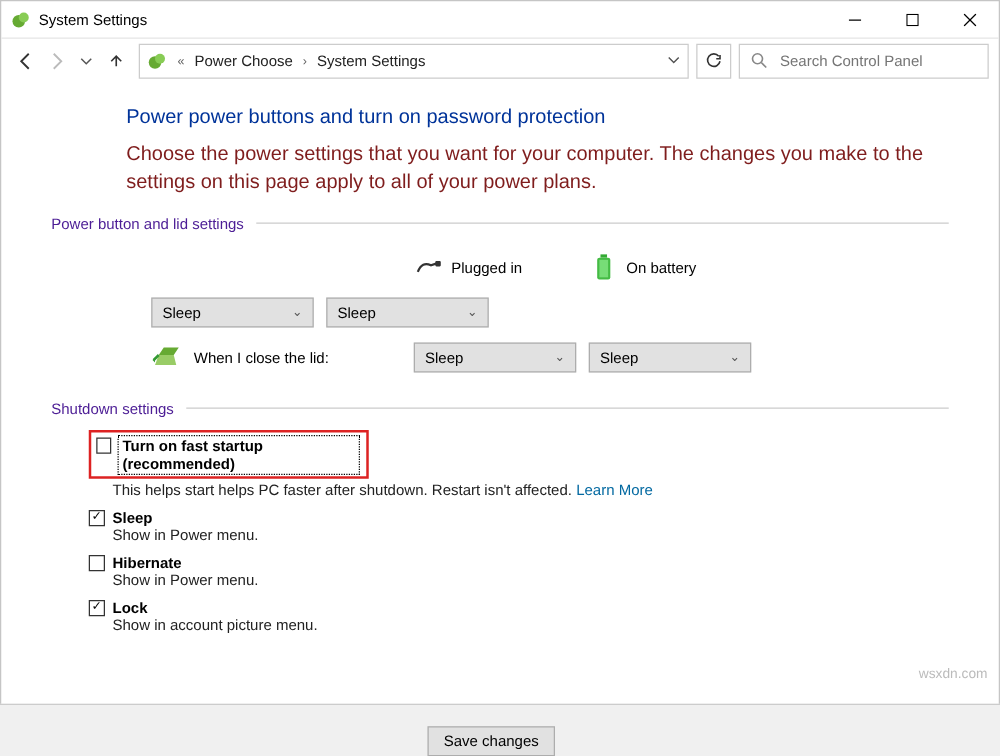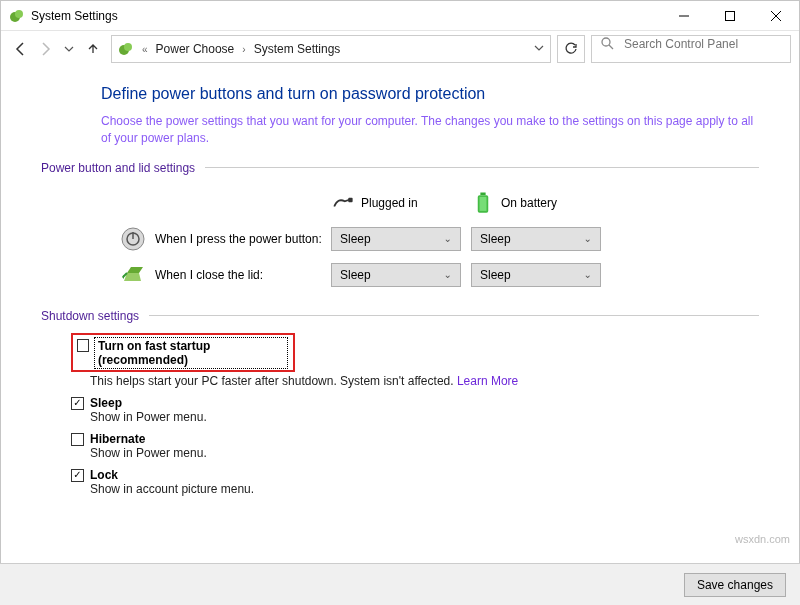--- a/index.html
+++ b/index.html
@@ -65,41 +65,41 @@
   .refresh {
     width: 28px; height: 28px;
     border: 1px solid #ccc;
     display: flex; align-items: center; justify-content: center;
     margin-right: 6px;
     color: #333;
   }
   .searchbox {
     width: 200px; height: 28px;
     border: 1px solid #ccc;
-    display: flex; align-items: flex-start;
+    display: flex; align-items: center;
     padding: 0 8px;
     color: #888;
     gap: 8px;
   }
   .searchbox input {
     border: none; outline: none; flex: 1; font-size: 12px; color: #555;
   }
   
   .content {
     padding: 18px 40px 0 100px;
   }
   .page-title {
     color: #003399;
     font-size: 16px;
     font-weight: 400;
     margin-bottom: 10px;
   }
   .page-desc {
-    font-size: 12px;
-    color: #8b5cf6;
+    font-size: 16px;
+    color: #7f1d1d;
     line-height: 1.4;
     margin-bottom: 14px;
   }
   .section-header {
     display: flex; align-items: center;
     gap: 10px;
     margin-left: -60px;
     margin-bottom: 10px;
     color: #4c1d95;
   }
@@ -137,21 +137,21 @@
   .sd-row { display: flex; align-items: flex-start; gap: 6px; }
   .sd-check {
     width: 13px; height: 13px;
     border: 1px solid #333;
     display: inline-flex; align-items: center; justify-content: center;
     font-size: 10px; line-height: 1; margin-top: 1px;
     background: #fff;
   }
   .sd-label { font-weight: 700; }
   .sd-sub { margin-left: 19px; color: #222; }
-  .sd-sub a { color: #6d28d9; text-decoration: none; }
+  .sd-sub a { color: #0369a1; text-decoration: none; }
   .highlight-box {
     border: 2px solid #d22;
     padding: 3px 6px 2px 4px;
     margin-bottom: 2px;
     width: 224px;
   }
   .dotted-focus {
     outline: 1px dotted #000;
     padding: 1px 3px;
   }
@@ -160,20 +160,21 @@
     position: absolute;
     bottom: 0; left: 0; right: 0;
     height: 42px;
     border-top: 1px solid #ccc;
     background: #f0f0f0;
     display: flex;
     align-items: center;
     justify-content: flex-end;
     padding-right: 14px;
     gap: 8px;
+    flex-direction: column;
   }
   .btn {
     min-width: 88px; height: 24px;
     border: 1px solid #adadad;
     background: #e1e1e1;
     font-size: 12px;
     display: flex; align-items: center; justify-content: center;
     padding: 0 12px;
   }
   .watermark {
@@ -265,21 +266,21 @@
           <circle cx="6" cy="6" r="4" fill="none" stroke="#888" stroke-width="1.3"></circle>
           <line x1="9" y1="9" x2="13" y2="13" stroke="#888" stroke-width="1.3"></line>
         </svg>
     </span>
     <input placeholder="Search Control Panel" style="">
   </div>
 </div>
 
 <div class="content">
 
-  <div class="page-title">Define power buttons and turn on password protection</div>
+  <div class="page-title">Power power buttons and turn on password protection</div>
   <div class="page-desc">Choose the power settings that you want for your computer. The changes you make to the settings on this page apply to all of your power plans.</div>
 
   <div class="section-header">
     <span>Power button and lid settings</span>
     <span class="rule"></span>
   </div>
 
   <div class="powergrid">
     <div class="pg-headrow">
       <div class="pg-labelcol"></div>
@@ -298,30 +299,20 @@
               <rect x="5" y="0" width="6" height="3" fill="#3a3"></rect>
               <rect x="2" y="3" width="12" height="20" rx="2" fill="#4b4"></rect>
               <rect x="4" y="5" width="8" height="16" fill="#7d7"></rect>
             </svg>
         </span>
         <span>On battery</span>
       </div>
     </div>
 
     <div class="pg-row">
-      <div class="pg-labelcol">
-        <span class="pg-icon">
-          <svg viewBox="0 0 24 24" width="24" height="24">
-              <circle cx="12" cy="12" r="11" fill="#d9d9d9" stroke="#888"></circle>
-              <circle cx="12" cy="12" r="6" fill="none" stroke="#555" stroke-width="1.5"></circle>
-              <line x1="12" y1="5" x2="12" y2="12" stroke="#555" stroke-width="1.5"></line>
-            </svg>
-        </span>
-        <span>When I press the power button:</span>
-      </div>
       <div class="pg-col">
         <div class="selectbox">
           <span>Sleep</span>
           <span class="sel-chev">⌄</span>
         </div>
       </div>
       <div class="pg-col">
         <div class="selectbox">
           <span>Sleep</span>
           <span class="sel-chev">⌄</span>
@@ -364,21 +355,21 @@
   <div class="shutdown-list">
 
     <div class="sd-item">
       <div class="highlight-box">
         <div class="sd-row">
           <span class="sd-check"></span>
           <span class="sd-label dotted-focus">Turn on fast startup (recommended)</span>
         </div>
       </div>
       <div class="sd-sub">
-        <span>This helps start your PC faster after shutdown. System isn't affected.</span>
+        <span>This helps start helps PC faster after shutdown. Restart isn't affected.</span>
         <a href="#">Learn More</a>
       </div>
     </div>
 
     <div class="sd-item">
       <div class="sd-row">
         <span class="sd-check">✓</span>
         <span class="sd-label">Sleep</span>
       </div>
       <div class="sd-sub">Show in Power menu.</div>

